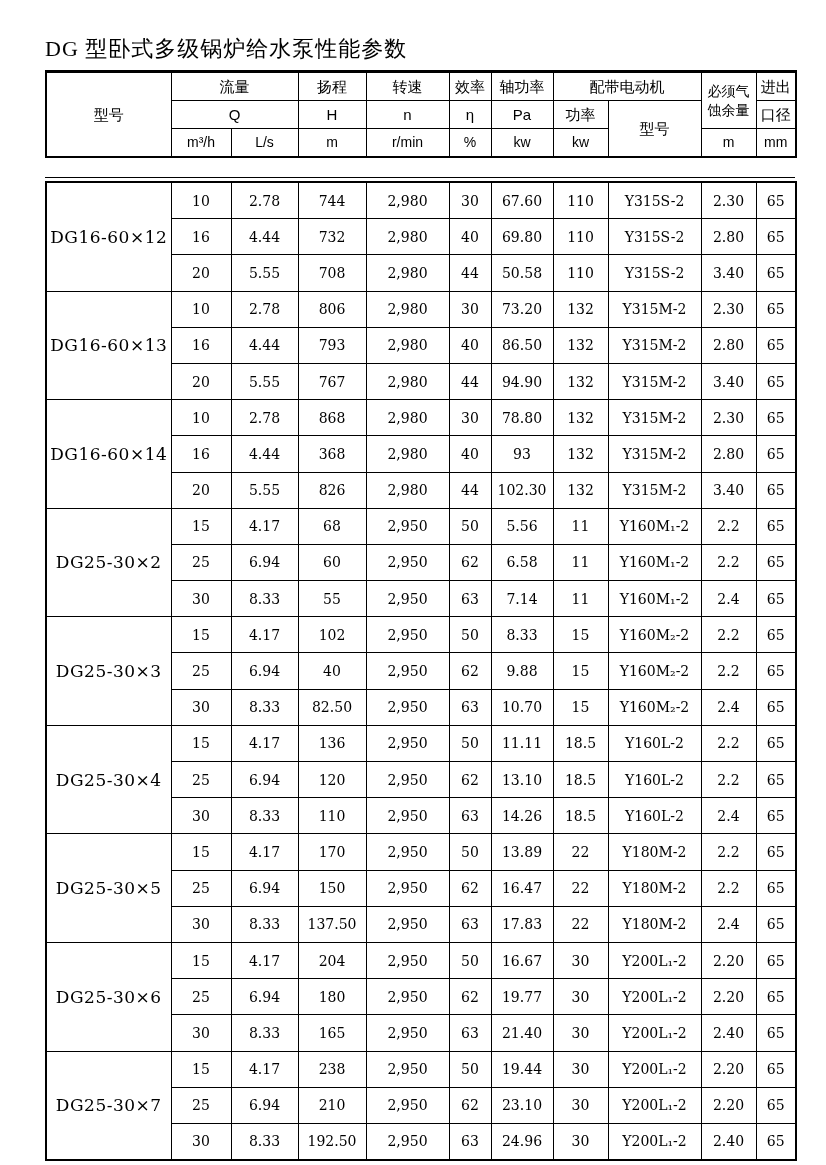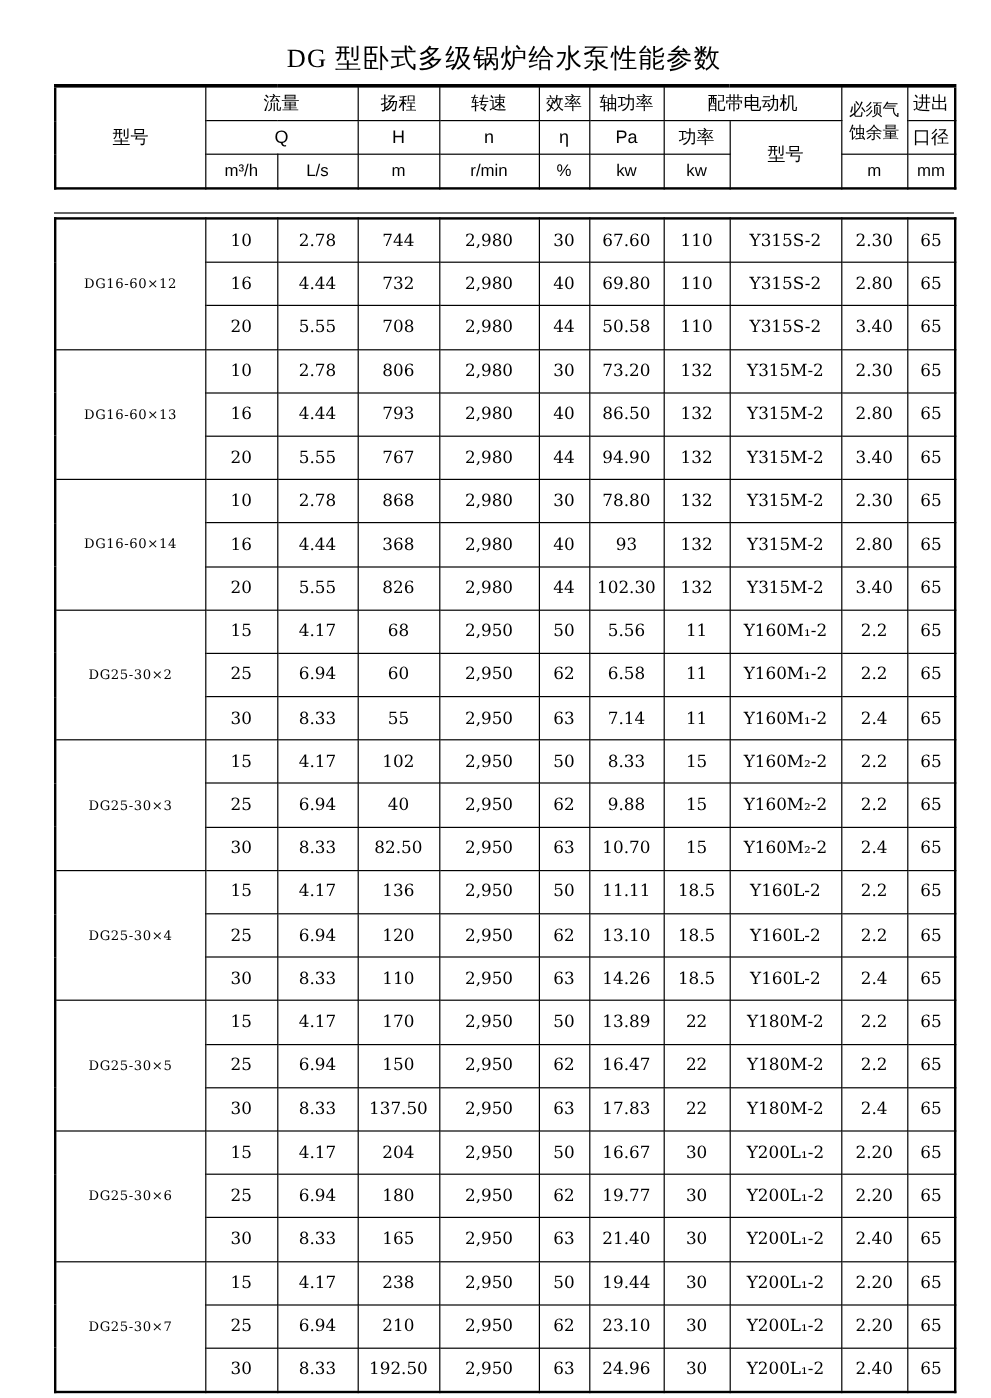--- a/index.html
+++ b/index.html
@@ -2,21 +2,21 @@
 <html><head>
 <meta charset="utf-8">
 <style>
   html,body{margin:0;padding:0;}
   body{
     width:826px;height:1165px;background:#ffffff;position:relative;
     font-family:"Liberation Sans",sans-serif;color:#000;
   }
   .title{
     position:absolute;top:34px;left:45px;width:750px;
-    text-align:center;font-family:"Liberation Serif","DejaVu Serif",serif;
+    font-family:"Liberation Serif","DejaVu Serif",serif;
     font-size:22px;letter-spacing:1px;white-space:nowrap;
   }
   table{border-collapse:collapse;table-layout:fixed;width:750px;}
   col.c0{width:125px}col.c1{width:60px}col.c2{width:67px}col.c3{width:68px}
   col.c4{width:83px}col.c5{width:42px}col.c6{width:62px}col.c7{width:55px}
   col.c8{width:93px}col.c9{width:55px}col.c10{width:40px}
 
   
   .head-wrap{position:absolute;left:45px;top:70px;}
   .head-table{border:2px solid #000;border-top:3px solid #000;}
@@ -31,21 +31,21 @@
   .body-wrap{
     position:absolute;left:45px;top:177px;width:750px;
     border-top:1px solid #000;padding-top:3px;
   }
   .body-table{border:2px solid #000;}
   .body-table td{
     border:1px solid #000;text-align:center;vertical-align:middle;
     height:35.2px;padding:0;
     font-family:"DejaVu Serif","Liberation Serif",serif;font-size:14px;
   }
-  .body-table td.model{font-size:11px;letter-spacing:0.5px;}
+  .body-table td.model{font-size:17px;letter-spacing:0.5px;}
 </style>
 </head>
 <body>
 
 <div class="title">DG 型卧式多级锅炉给水泵性能参数</div>
 
 <div class="head-wrap">
   <table class="head-table">
     <colgroup>
       <col class="c0">

